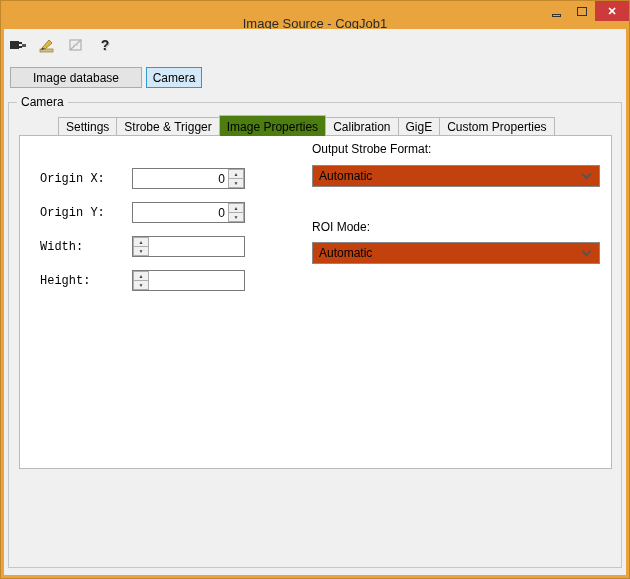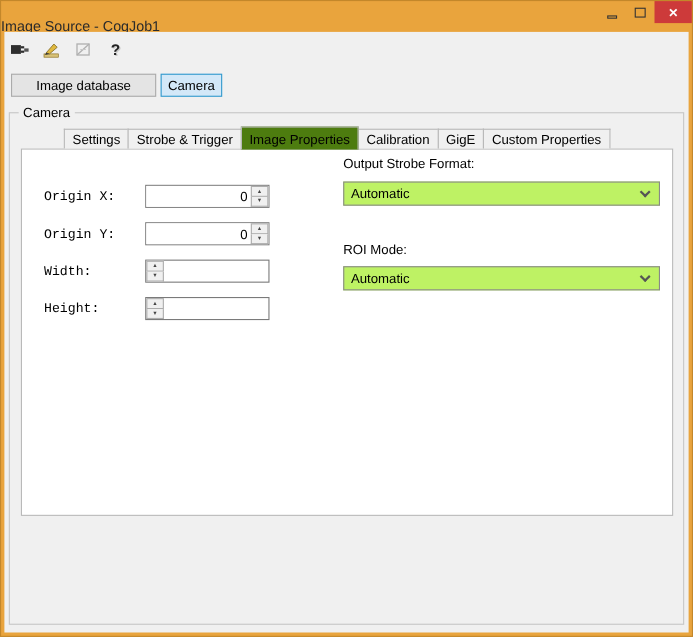--- a/index.html
+++ b/index.html
@@ -5,21 +5,21 @@
   * { margin:0; padding:0; box-sizing:border-box; }
   html,body { background:#ffffff; }
   .window {
     position:relative; width:630px; height:579px;
     background:#e9a43d; border:1px solid #c3872a;
     font-family:"Liberation Sans", sans-serif; font-size:12px; color:#000;
     overflow:hidden;
   }
   .titlebar {
     position:absolute; top:0; left:0; right:0; height:44px;
-    display:flex; align-items:center; justify-content:flex-start;
+    display:flex; align-items:center; justify-content:center;
   }
   .titlebar .title { font-size:13px; color:#2b2b2b; }
   .caption { position:absolute; top:0; right:0; display:flex; height:20px; }
   .cap { width:26px; height:20px; display:flex; align-items:center; justify-content:center; cursor:default; }
   .cap.close { width:34px; background:#cd3a3a; color:#fff; font-size:11px; font-weight:bold; }
   .gl-min { width:9px; height:3px; border:1px solid #333; margin-top:8px; }
   .gl-max { width:10px; height:9px; border:1px solid #333; }
   .client {
     position:absolute; left:3px; top:28px; width:622px; height:546px;
     background:#f0f0f0;
@@ -68,21 +68,21 @@
   .spinbtn {
     flex:1; background:#f0f0f0; border:1px solid #acacac;
     display:flex; align-items:center; justify-content:center;
     font-size:5px; line-height:5px; color:#444; cursor:default;
   }
   .spinbtn.dn { border-top:none; }
   
   .panel-label { position:absolute; left:292px; }
   .combo {
     position:absolute; left:292px; width:288px; height:22px;
-    border:1px solid #898989; background:#bef264;
+    border:1px solid #898989; background:#c2410c;
     display:flex; align-items:center; padding-left:6px; cursor:default;
   }
   .chev {
     width:7px; height:7px; border-right:2px solid #555; border-bottom:2px solid #555;
     transform:rotate(45deg); margin-left:auto; margin-right:9px; margin-top:-3px;
   }
 </style>
 </head>
 <body>
 

